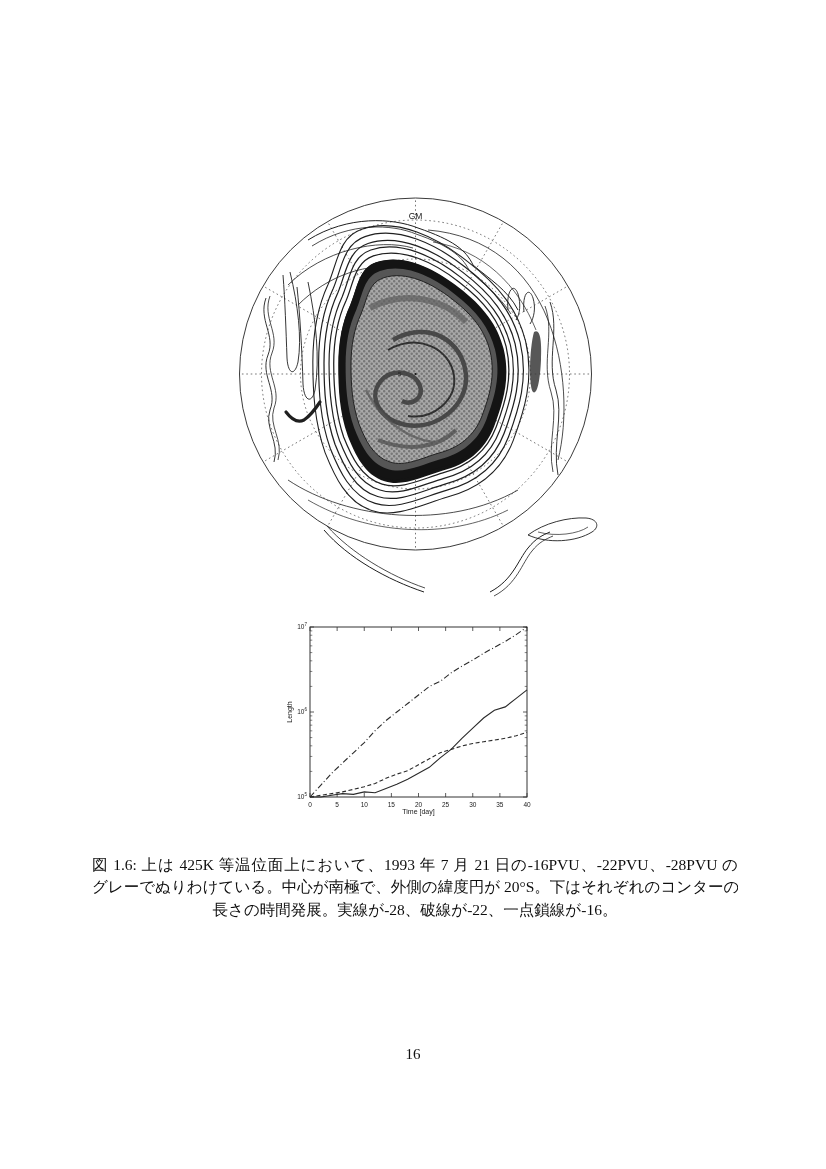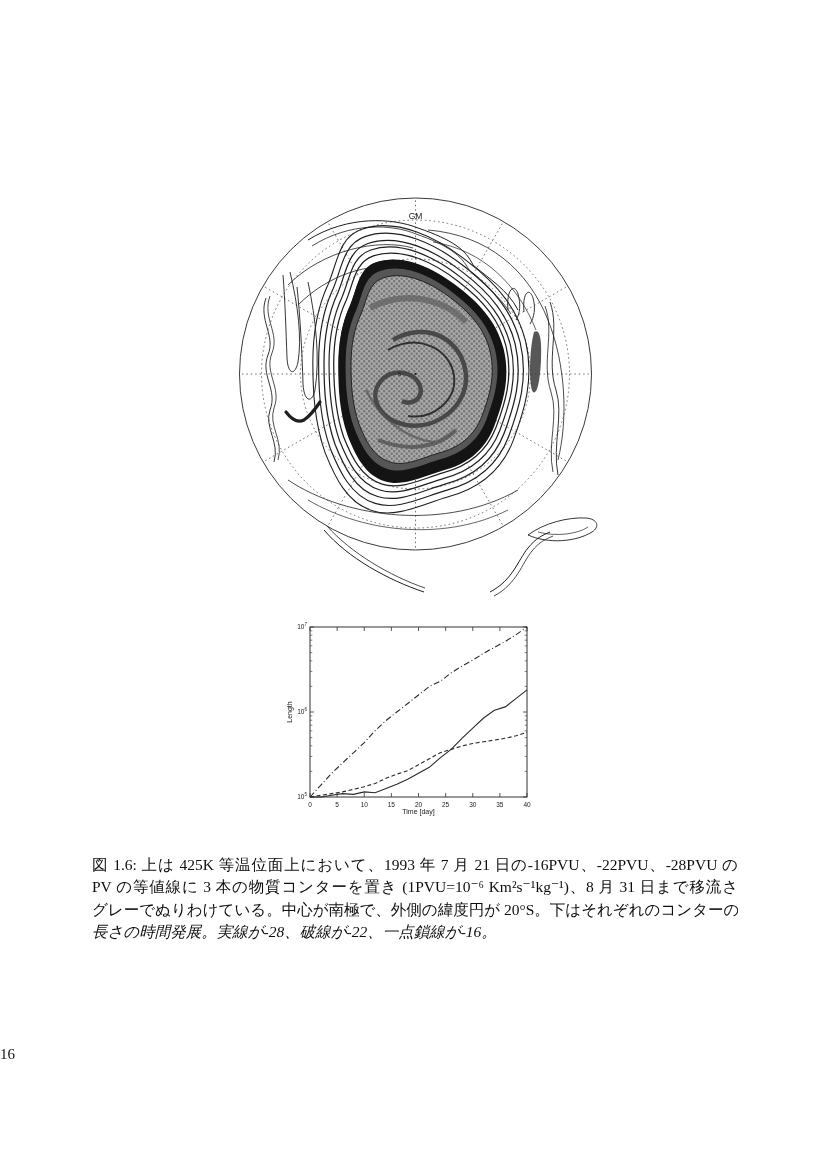--- a/index.html
+++ b/index.html
@@ -11,22 +11,22 @@
   svg text{font-family:"Liberation Sans","DejaVu Sans",sans-serif;}
   .map-svg{position:absolute; left:228px; top:190px;}
   .chart-svg{position:absolute; left:283px; top:612px;}
   .dotline{stroke:#3a3a3a; stroke-width:.7; stroke-dasharray:1.6 2.8; fill:none;}
   .thinc{stroke:#1f1f1f; fill:none;}
   .caption{
     position:absolute; left:92px; top:854px; width:646px;
     font-size:15.5px; line-height:22.4px; color:#0e0e0e;
   }
   .jline{text-align:justify; text-align-last:justify; white-space:nowrap; overflow:hidden;}
-  .lastline{text-align:left;font-style:italic;}
-  .pageno{position:absolute; top:1046px; left:0; width:100%; text-align:left; font-size:15px;}
+  .lastline{text-align:center;}
+  .pageno{position:absolute; top:1046px; left:0; width:100%; text-align:center; font-size:15px;}
 </style>
 </head>
 <body>
 
 <div class="page">
 
   <svg class="map-svg" width="380" height="430" viewBox="0 0 380 430">
     <defs>
       <pattern id="halftone" width="5" height="5" patternUnits="userSpaceOnUse">
         <rect width="5" height="5" fill="var(--lg,#a8a8a8)"></rect>
@@ -192,20 +192,19 @@
         <polyline points="27.0,185.0 37.9,185.0 48.7,183.3 59.5,181.6 70.4,182.4 81.3,179.9 92.1,180.8 103.0,176.5 113.8,172.2 124.7,167.2 135.5,161.2 146.3,155.3 157.2,145.9 168.1,137.4 178.9,126.3 189.8,116.2 200.6,106.0 211.4,98.3 222.3,94.9 233.2,86.4 244.0,77.9" fill="none" stroke="#2a2a2a" stroke-width="1.1"></polyline>
         <polyline points="27.0,185.0 37.9,183.3 48.7,181.6 59.5,179.9 70.4,177.4 81.3,174.8 92.1,171.4 103.0,166.3 113.8,162.1 124.7,158.7 135.5,152.7 146.3,146.8 157.2,140.8 168.1,137.4 178.9,134.0 189.8,131.5 200.6,129.7 211.4,128.1 222.3,126.3 233.2,123.8 244.0,120.4" fill="none" stroke="#2a2a2a" stroke-width="1.1" stroke-dasharray="4 2.5"></polyline>
         <polyline points="27.0,185.0 37.9,173.1 48.7,161.2 59.5,151.0 70.4,140.8 81.3,130.6 92.1,118.7 103.0,108.5 113.8,100.0 124.7,91.5 135.5,83.0 146.3,74.5 157.2,69.4 168.1,60.9 178.9,54.1 189.8,48.1 200.6,41.3 211.4,35.4 222.3,29.4 233.2,22.6 244.0,15.0" fill="none" stroke="#2a2a2a" stroke-width="1.1" stroke-dasharray="6 2.5 1 2.5"></polyline>
       </g>
     <text x="9" y="100" font-size="7" fill="#1a1a1a" text-anchor="middle" transform="rotate(-90 9 100)">Length</text>
     <text x="135.5" y="202" font-size="7" fill="#1a1a1a" text-anchor="middle">Time [day]</text>
   </svg>
 
   <div class="caption">
     <div class="jline">図 1.6: 上は 425K 等温位面上において、1993 年 7 月 21 日の-16PVU、-22PVU、-28PVU の</div>
-    <div class="jline">PV の等値線に 3 本の物質コンターを置き (1PVU=10⁻⁶ Km²s⁻¹kg⁻¹)、8 月 31 日まで移流さ</div>
     <div class="jline">グレーでぬりわけている。中心が南極で、外側の緯度円が 20°S。下はそれぞれのコンターの</div>
     <div class="lastline">長さの時間発展。実線が-28、破線が-22、一点鎖線が-16。</div>
   </div>
 
   <div class="pageno">16</div>
 
 </div>
 
 </body></html>

